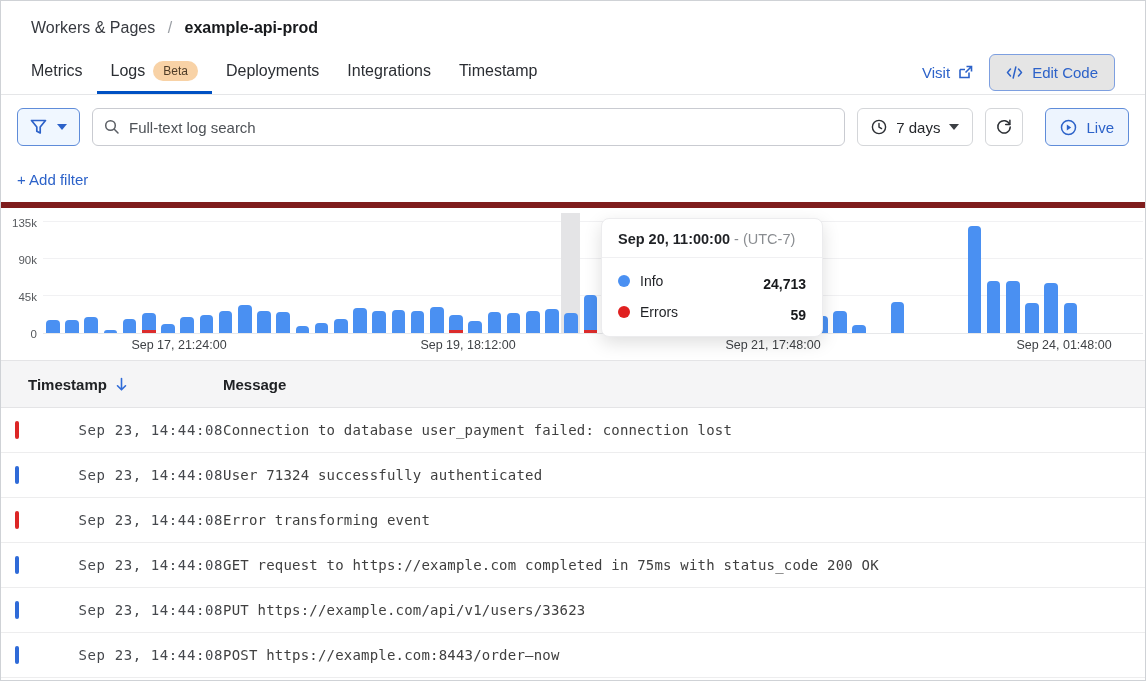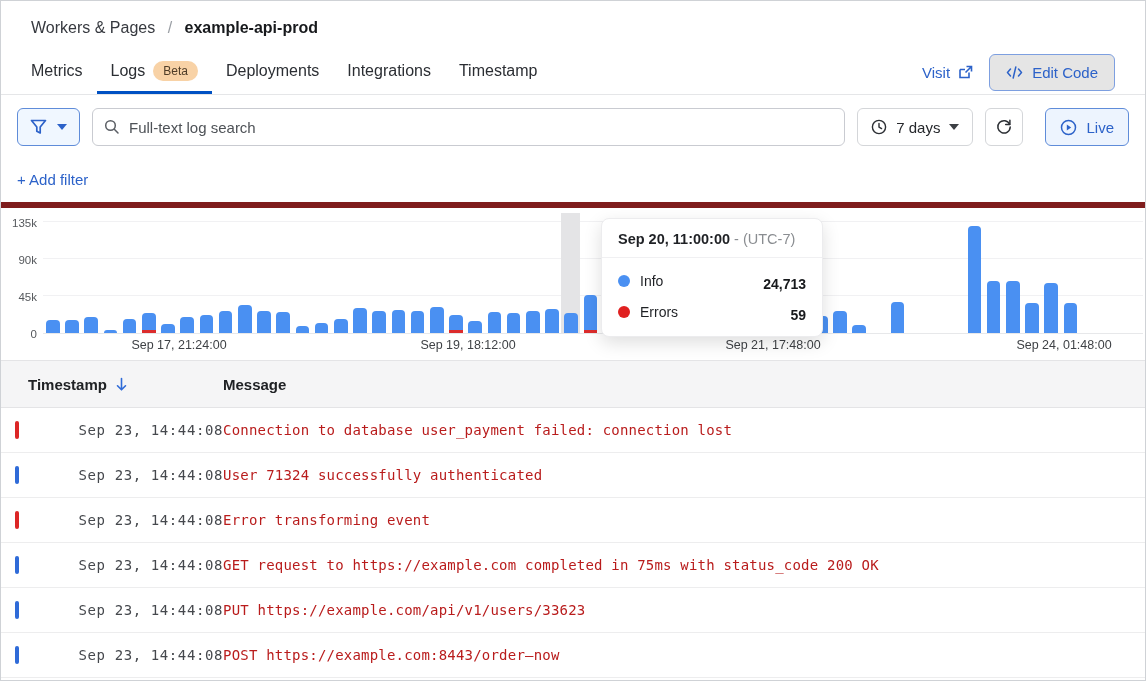--- a/index.html
+++ b/index.html
@@ -58,21 +58,21 @@
   .tt-row:first-of-type { margin-top:0; }
   .tt-dot { width:12px; height:12px; border-radius:50%; flex:none; }
   .tt-val { margin-left:auto; font-weight:bold; color:#17191c;margin-top:7px; }
   
   .log-table-header { display:flex; align-items:center; height:48px; background:#f5f5f6; border-top:1px solid #e4e4e6; border-bottom:1px solid #e4e4e6; font-size:15px; font-weight:bold; color:#202225; }
   .col-ts { width:222px; padding-left:27px; display:flex; align-items:center; gap:8px; }
   .col-msg { flex:1; }
   .trow { display:flex; align-items:center; height:45px; border-bottom:1px solid #ededee; background:#fff; cursor:pointer; }
   .indicator { width:4px; height:18px; border-radius:2px; margin-left:14px; flex:none; }
   .ts { width:194px; margin-left:10px; font-family:"DejaVu Sans Mono", monospace; font-size:14px; letter-spacing:.6px; color:#45484d; flex:none;text-align:right; }
-  .msg { font-family:"DejaVu Sans Mono", monospace; font-size:14px; letter-spacing:.2px; color:#b91c1c; white-space:nowrap; }
+  .msg { font-family:"DejaVu Sans Mono", monospace; font-size:14px; letter-spacing:.2px; color:#404040; white-space:nowrap; }
   .icon { display:inline-flex; flex:none; }
 </style>
 </head>
 <body>
 
 <div class="page">
 
   <div class="page-header">
     <div class="breadcrumb">
       <span class="crumb-link">Workers &amp; Pages</span>

